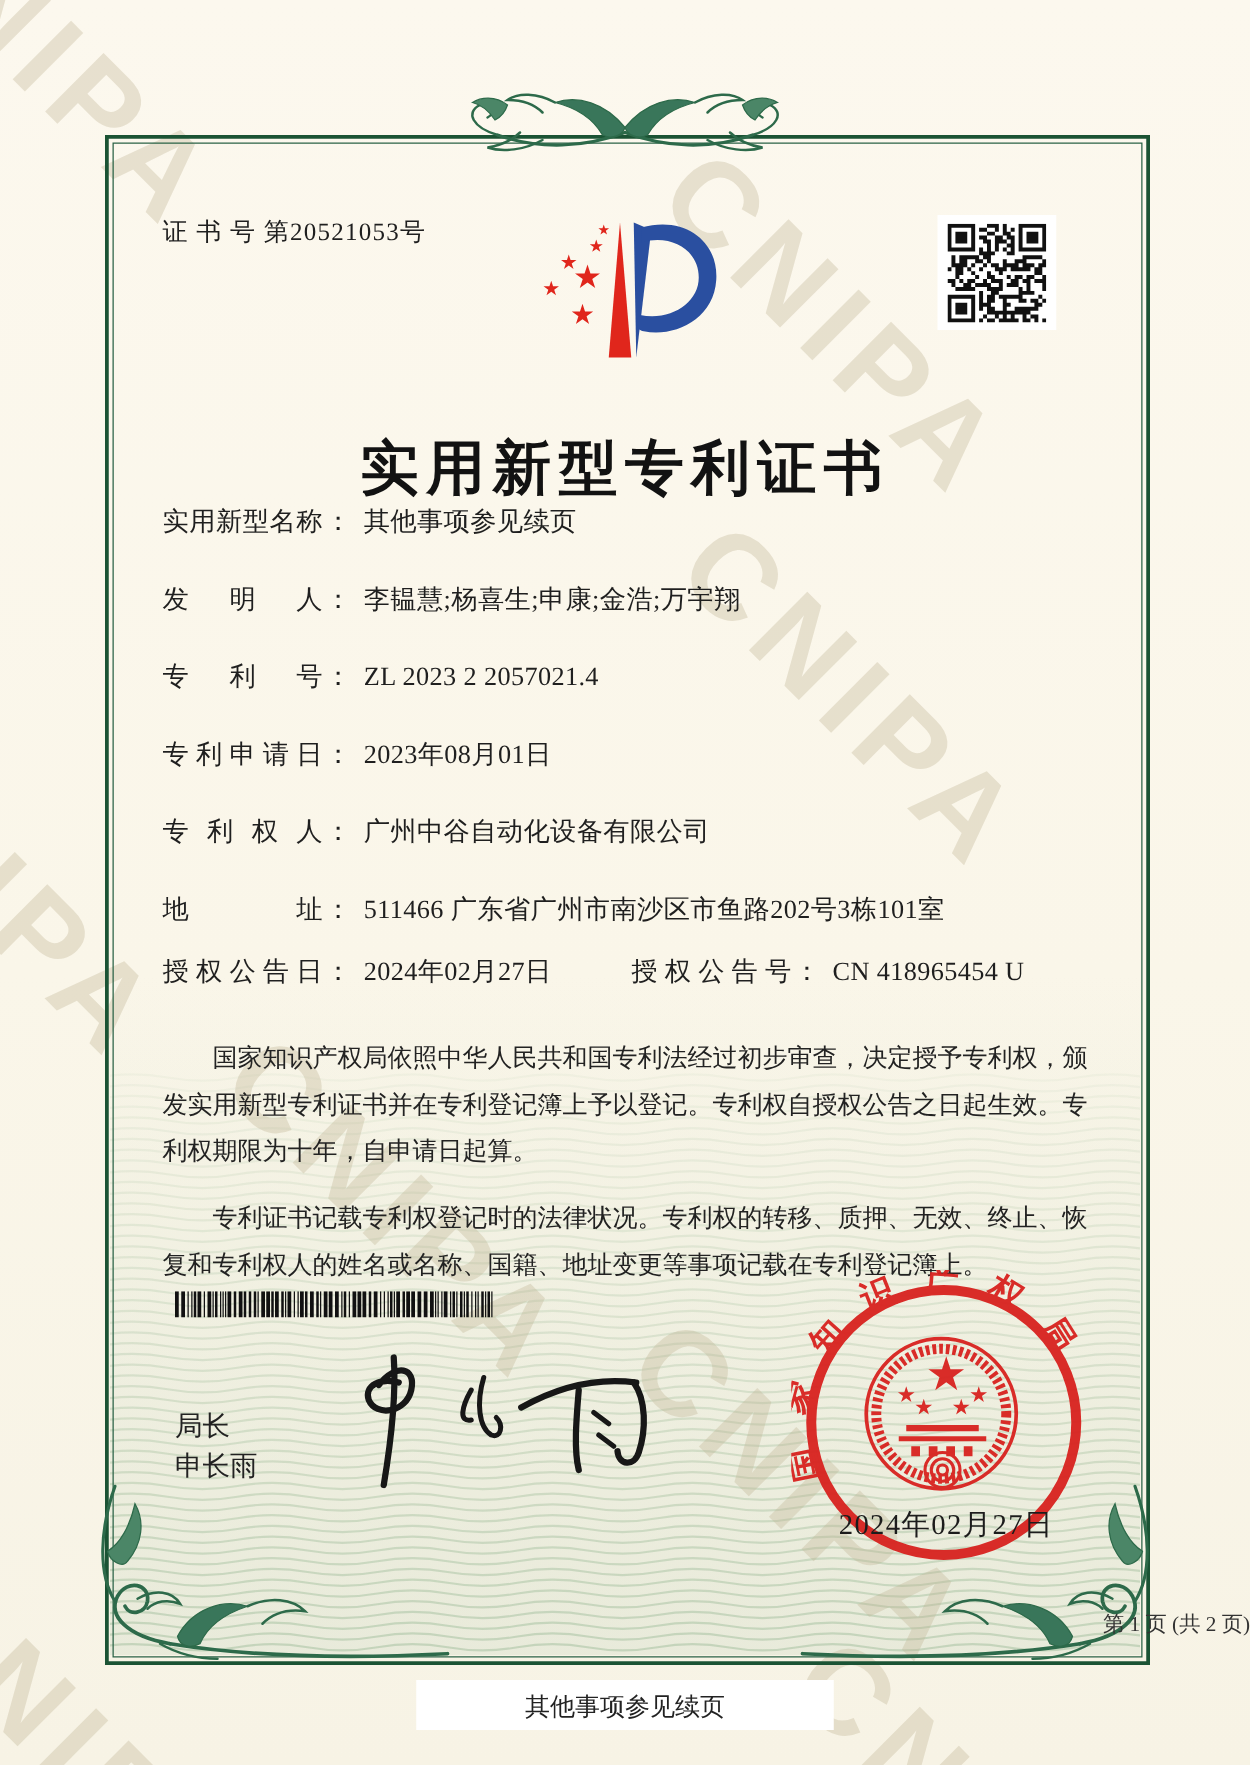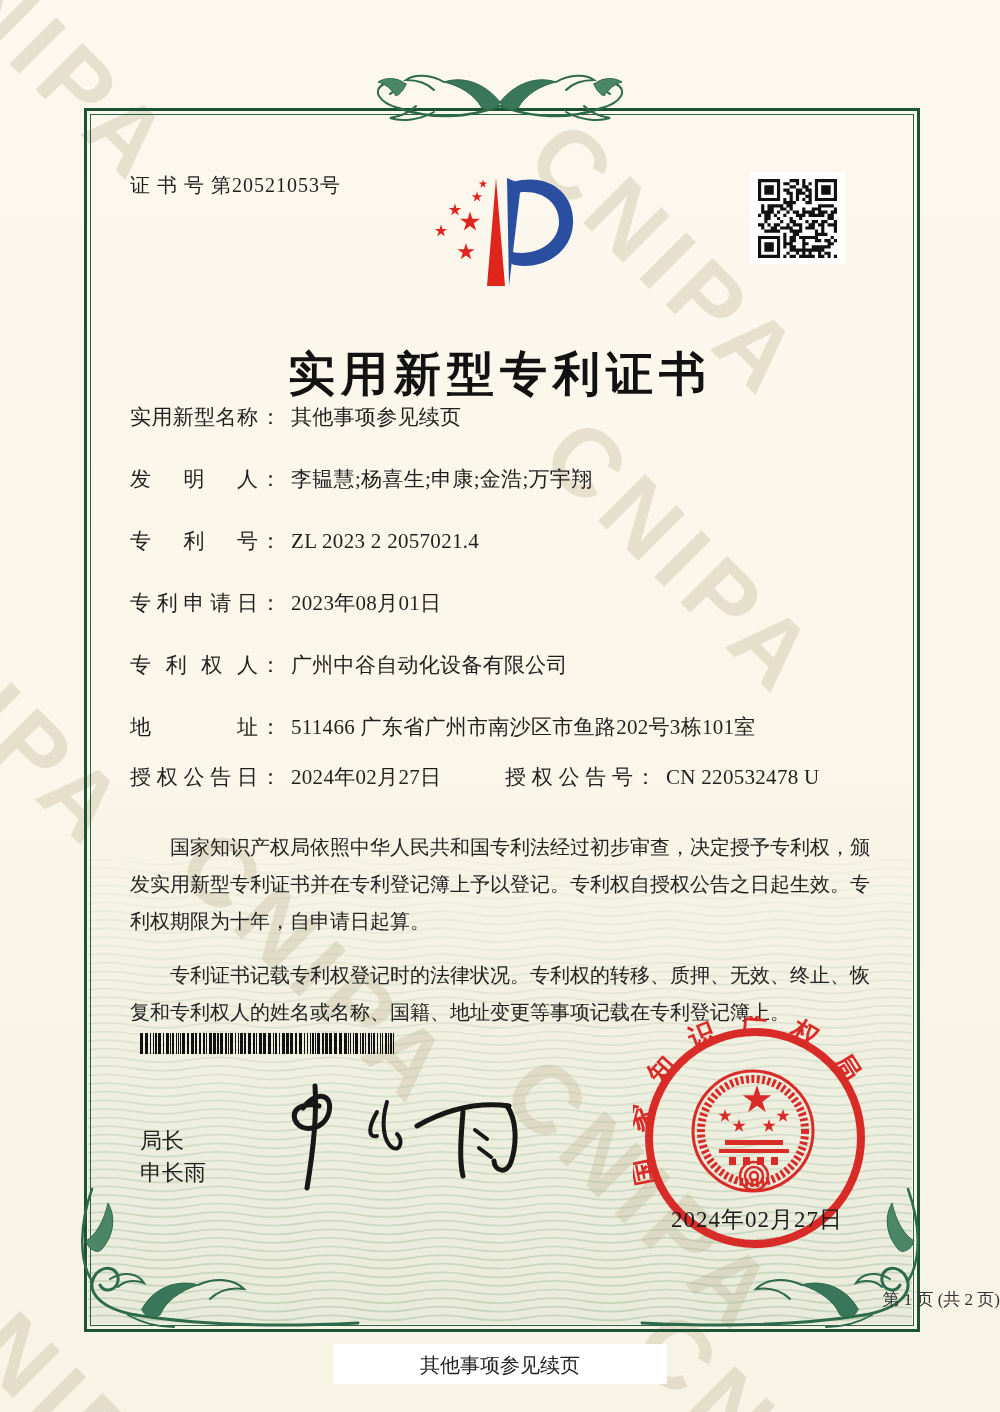--- a/index.html
+++ b/index.html
@@ -229,21 +229,21 @@
           <span>日</span>
         </span><span class="colon">：</span><span class="val">2024年02月27日</span>
     </span>
     <span class="pair2">
       <span class="lbl spread">
           <span>授</span>
           <span>权</span>
           <span>公</span>
           <span>告</span>
           <span>号</span>
-        </span><span class="colon">：</span><span class="val">CN 220532478 U</span>
+        </span><span class="colon">：</span><span class="val">CN 418965454 U</span>
     </span>
   </div>
 
   <div class="paras">
     <p>国家知识产权局依照中华人民共和国专利法经过初步审查，决定授予专利权，颁发实用新型专利证书并在专利登记簿上予以登记。专利权自授权公告之日起生效。专利权期限为十年，自申请日起算。</p>
     <p>专利证书记载专利权登记时的法律状况。专利权的转移、质押、无效、终止、恢复和专利权人的姓名或名称、国籍、地址变更等事项记载在专利登记簿上。</p>
   </div>
 
   <svg id="barcode" class="abs" style="left:140px;top:1033px;" width="258" height="21" viewBox="0 0 258 21">
       <path d="M0,0h3v21h-3zM5,0h3v21h-3zM10,0h1v21h-1zM13,0h1v21h-1zM15,0h2v21h-2zM18,0h3v21h-3zM23,0h1v21h-1zM26,0h3v21h-3zM30,0h1v21h-1zM32,0h2v21h-2zM36,0h1v21h-1zM38,0h1v21h-1zM40,0h1v21h-1zM42,0h3v21h-3zM47,0h2v21h-2zM51,0h3v21h-3zM55,0h2v21h-2zM59,0h2v21h-2zM63,0h2v21h-2zM66,0h1v21h-1zM69,0h3v21h-3zM73,0h3v21h-3zM77,0h2v21h-2zM80,0h3v21h-3zM85,0h2v21h-2zM88,0h1v21h-1zM90,0h3v21h-3zM95,0h1v21h-1zM98,0h1v21h-1zM100,0h3v21h-3zM104,0h2v21h-2zM108,0h3v21h-3zM113,0h2v21h-2zM116,0h1v21h-1zM119,0h3v21h-3zM123,0h3v21h-3zM128,0h3v21h-3zM133,0h1v21h-1zM135,0h2v21h-2zM139,0h1v21h-1zM142,0h3v21h-3zM146,0h3v21h-3zM150,0h3v21h-3zM155,0h2v21h-2zM159,0h3v21h-3zM164,0h1v21h-1zM167,0h1v21h-1zM170,0h1v21h-1zM172,0h2v21h-2zM175,0h1v21h-1zM177,0h3v21h-3zM182,0h2v21h-2zM185,0h3v21h-3zM189,0h3v21h-3zM194,0h3v21h-3zM199,0h3v21h-3zM204,0h3v21h-3zM208,0h1v21h-1zM210,0h1v21h-1zM213,0h1v21h-1zM215,0h3v21h-3zM220,0h1v21h-1zM222,0h2v21h-2zM225,0h1v21h-1zM228,0h2v21h-2zM231,0h1v21h-1zM233,0h2v21h-2zM237,0h1v21h-1zM240,0h1v21h-1zM242,0h1v21h-1zM245,0h2v21h-2zM248,0h1v21h-1zM250,0h2v21h-2zM253,0h1v21h-1z" fill="#111"></path>

